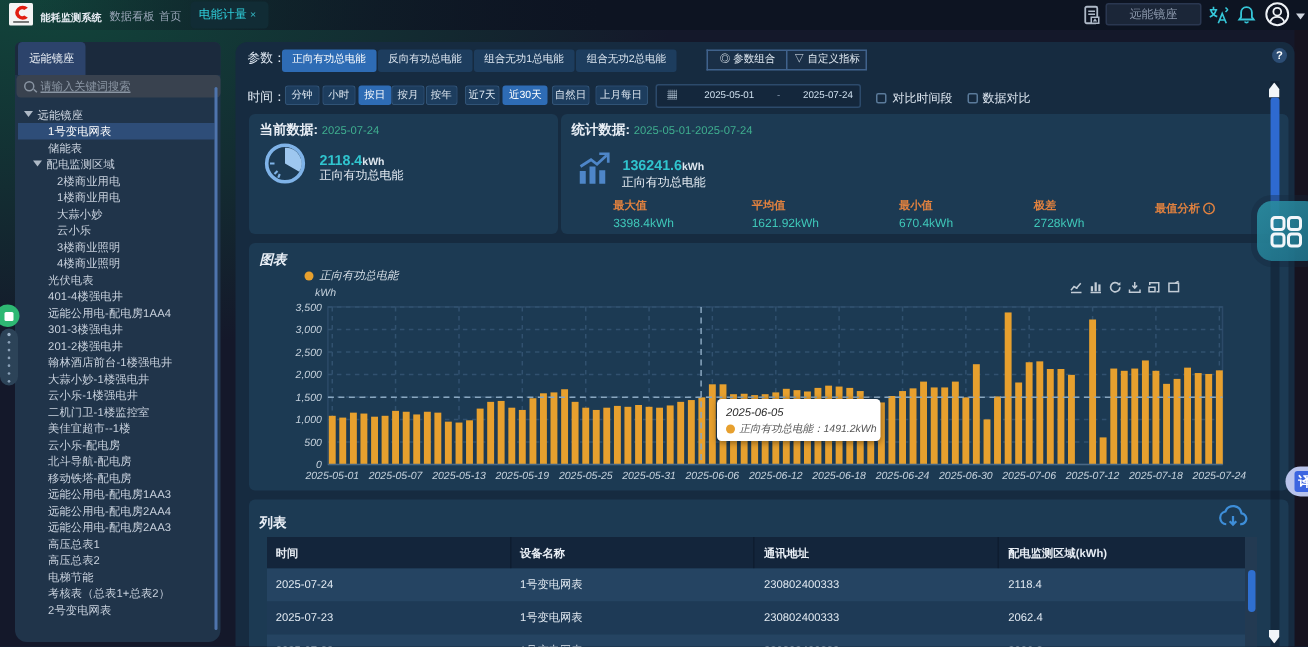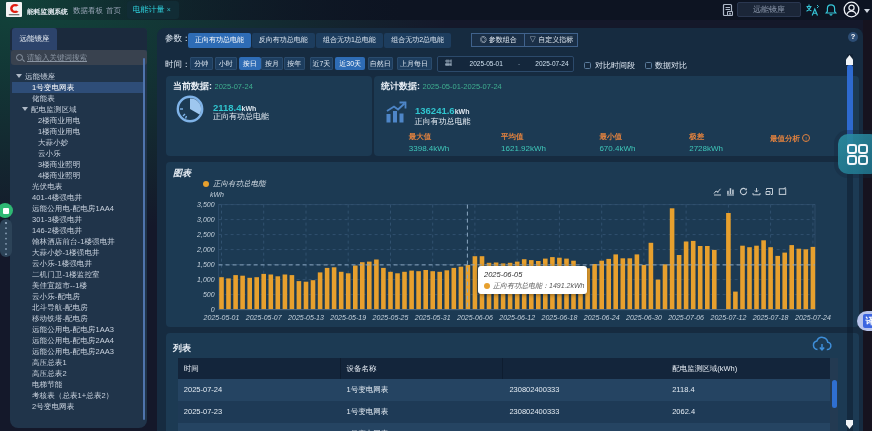--- a/index.html
+++ b/index.html
@@ -62,21 +62,21 @@
 #legtxt{left:47px;top:16.5px;font-size:7.5px;color:#d7dfe7;}
 #tooltip{left:312px;top:103.5px;width:109px;height:28px;background:#fff;border-radius:3px;box-shadow:0 1px 4px rgba(0,0,0,.4);}
 #tooltip .tt1{position:absolute;left:6px;top:4px;font-size:7.5px;color:#2b2b2b;white-space:nowrap;}
 #tooltip .tt2{position:absolute;left:15px;top:15.5px;font-size:7px;color:#555;white-space:nowrap;}
 #tooltip .dot{position:absolute;left:6px;top:17px;width:6px;height:6px;border-radius:50%;background:#e7a02e;}
 
 .tbi{position:absolute;top:24.5px;width:9px;height:9px;}
 
 #tbl{left:11.8px;top:0;width:652.2px;height:101px;}
 .thead{position:absolute;height:21px;background:#13253b;}
-.th{position:absolute;top:0;height:21px;font-size:7.5px;font-weight:normal;color:#e8eef5;line-height:21px;padding-left:6px;border-right:1px solid #0e1d30;}
+.th{position:absolute;top:0;height:21px;font-size:7.5px;font-weight:bold;color:#e8eef5;line-height:21px;padding-left:6px;border-right:1px solid #0e1d30;}
 .tr{position:absolute;width:652.2px;height:22px;}
 .tr.odd{background:#254462;}
 .tr.even{background:#1e3a56;}
 .td{position:absolute;top:0;height:22px;font-size:7.5px;color:#e2eaf2;line-height:22px;padding-left:6px;}
 #tscroll{left:664px;top:25px;width:8px;height:77px;background:#233a52;}
 #tthumb{left:665.5px;top:47px;width:5px;height:28px;background:#2f6fd0;border-radius:2.5px;}
 
 #pgsb{left:846.5px;top:54px;width:6px;height:377px;background:rgba(12,24,40,.45);}
 #pgthumb{left:847px;top:65px;width:5.5px;height:101px;background:#2e6ad0;border-radius:2px;}
 
@@ -134,21 +134,21 @@
   <div class="trow" style="top:87.0px;padding-left:26px">2楼商业用电</div>
   <div class="trow" style="top:98.0px;padding-left:26px">1楼商业用电</div>
   <div class="trow" style="top:109.0px;padding-left:26px">大蒜小妙</div>
   <div class="trow" style="top:120.0px;padding-left:26px">云小乐</div>
   <div class="trow" style="top:131.0px;padding-left:26px">3楼商业照明</div>
   <div class="trow" style="top:142.0px;padding-left:26px">4楼商业照明</div>
   <div class="trow" style="top:153.0px;padding-left:20px">光伏电表</div>
   <div class="trow" style="top:164.0px;padding-left:20px">401-4楼强电井</div>
   <div class="trow" style="top:175.0px;padding-left:20px">远能公用电-配电房1AA4</div>
   <div class="trow" style="top:186.0px;padding-left:20px">301-3楼强电井</div>
-  <div class="trow" style="top:197.0px;padding-left:20px">146-2楼强电井</div>
+  <div class="trow" style="top:197.0px;padding-left:20px">201-2楼强电井</div>
   <div class="trow" style="top:208.0px;padding-left:20px">翰林酒店前台-1楼强电井</div>
   <div class="trow" style="top:219.0px;padding-left:20px">大蒜小妙-1楼强电井</div>
   <div class="trow" style="top:230.0px;padding-left:20px">云小乐-1楼强电井</div>
   <div class="trow" style="top:241.0px;padding-left:20px">二机门卫-1楼监控室</div>
   <div class="trow" style="top:252.0px;padding-left:20px">美佳宜超市--1楼</div>
   <div class="trow" style="top:263.0px;padding-left:20px">云小乐-配电房</div>
   <div class="trow" style="top:274.0px;padding-left:20px">北斗导航-配电房</div>
   <div class="trow" style="top:285.0px;padding-left:20px">移动铁塔-配电房</div>
   <div class="trow" style="top:296.0px;padding-left:20px">远能公用电-配电房1AA3</div>
   <div class="trow" style="top:307.0px;padding-left:20px">远能公用电-配电房2AA4</div>
@@ -419,20 +419,21 @@
   <div id="p4" class="panel" style="overflow:hidden">
     <div class="lab" style="left:7px;top:8.5px">列表</div>
     <svg class="ab" style="left:646px;top:3px" width="20" height="17" viewBox="0 0 20 17">
           <path d="M5.5 13.5a4.3 4.3 0 0 1-.6-8.5 5.6 5.6 0 0 1 10.8 1.2 3.6 3.6 0 0 1 -0.9 7.2" fill="none" stroke="#3e8ed8" stroke-width="1.5"></path>
           <path d="M10 8v5.5M7.8 11.5l2.2 2.3 2.2-2.3" fill="none" stroke="#3e8ed8" stroke-width="1.5"></path>
         </svg>
     <div id="tbl" class="ab">
       <div class="thead ab" style="left:0;top:25px;width:652.2px"></div>
       <div class="th" style="left:0;width:162.8px;top:25px">时间</div>
       <div class="th" style="left:162.8px;width:162.8px;top:25px">设备名称</div>
+      <div class="th" style="left:325.6px;width:162.8px;top:25px">通讯地址</div>
       <div class="th" style="left:488.4px;width:163.8px;top:25px;border-right:none">配电监测区域(kWh)</div>
       <div class="tr odd" style="left:0;top:46px">
             <div class="td" style="left:0;width:162.8px">2025-07-24</div>
             <div class="td" style="left:162.8px;width:162.8px">1号变电网表</div>
             <div class="td" style="left:325.6px;width:162.8px">230802400333</div>
             <div class="td" style="left:488.4px;width:163.8px">2118.4</div>
           </div>
       <div class="tr even" style="left:0;top:68px">
             <div class="td" style="left:0;width:162.8px">2025-07-23</div>
             <div class="td" style="left:162.8px;width:162.8px">1号变电网表</div>

